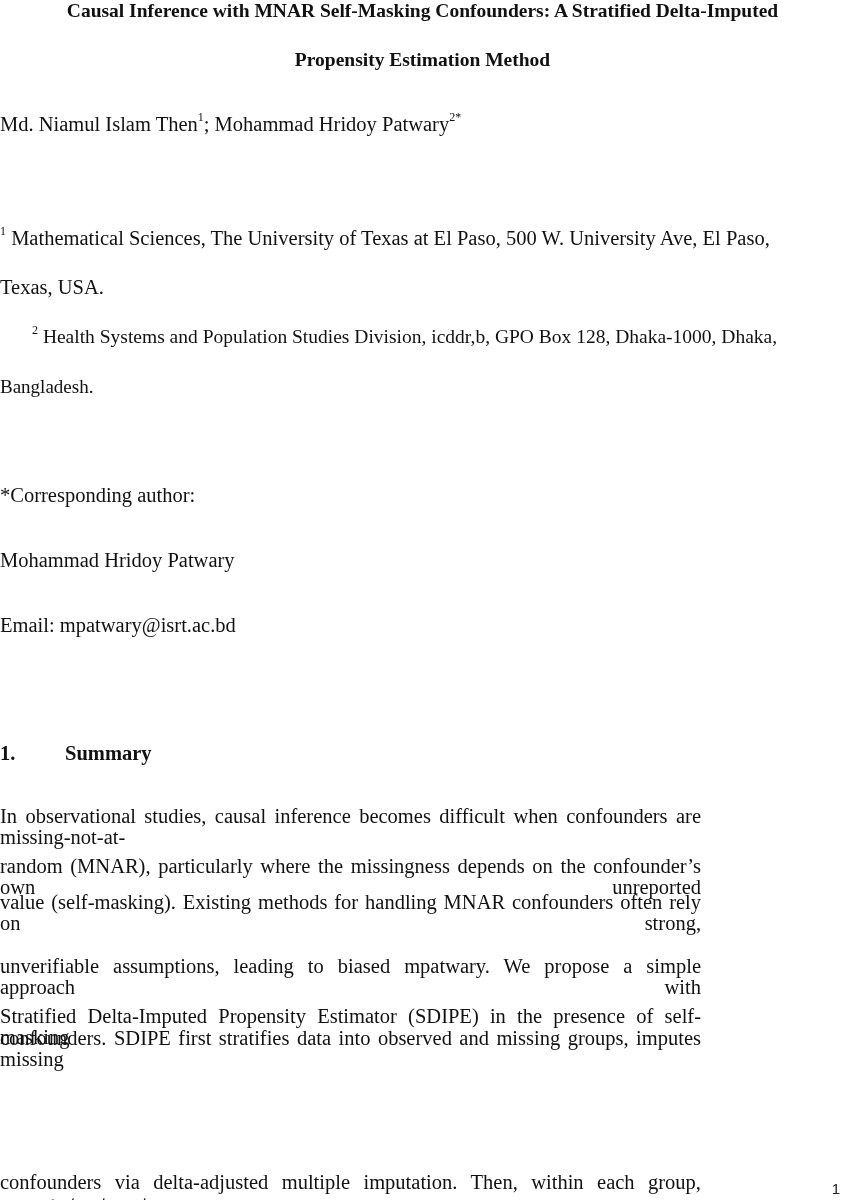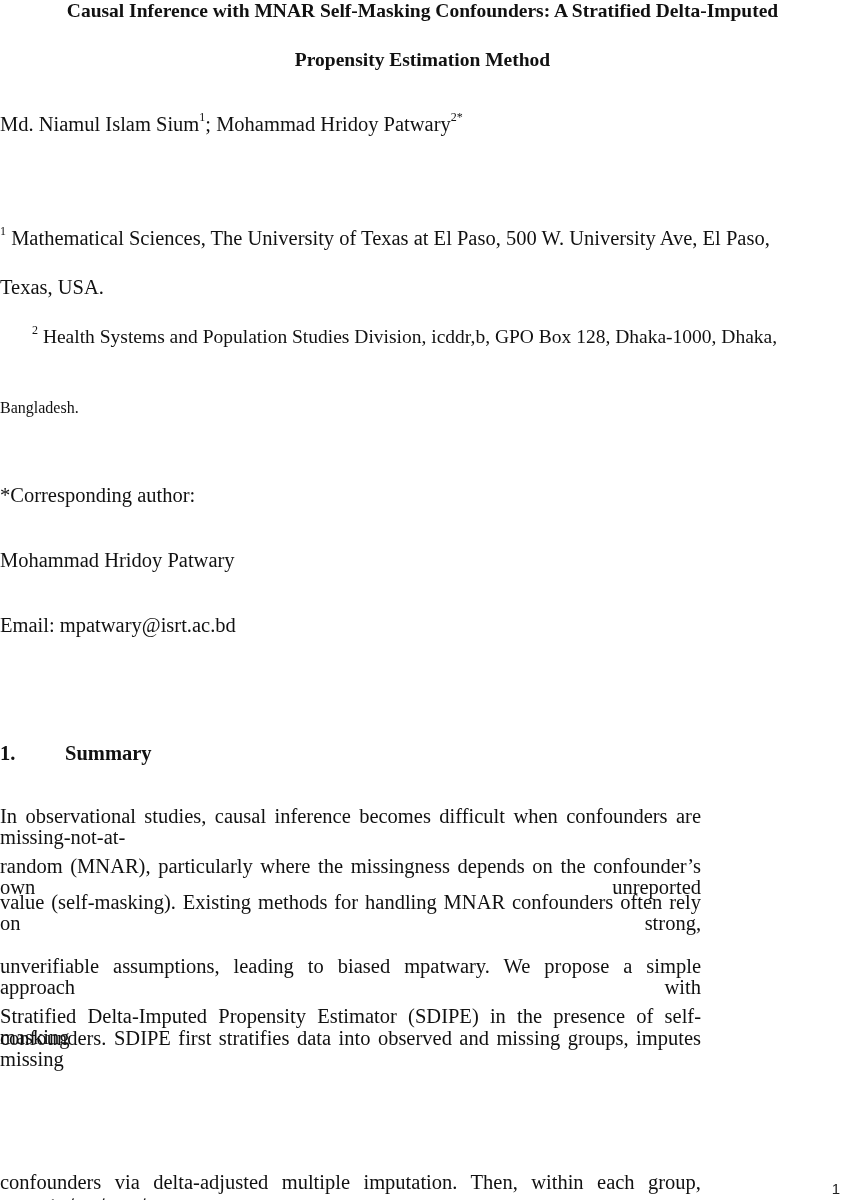--- a/index.html
+++ b/index.html
@@ -57,32 +57,32 @@
       color: #222;
     }
   </style>
 </head>
 <body>
 
 <div class="line title" style="top:1px;">Causal Inference with MNAR Self-Masking Confounders: A Stratified Delta-Imputed</div>
 <div class="line title" style="top:50px;">Propensity Estimation Method</div>
 
 <div class="line" style="top:114px;">
-  <span>Md. Niamul Islam Sium</span><sup>1</sup><span>; </span><span>Mohammad Hridoy Patwary</span><sup>2*</sup>
+  <span>Md. Niamul Islam Then</span><sup>1</sup><span>; </span><span>Mohammad Hridoy Patwary</span><sup>2*</sup>
 </div>
 
 <div class="line" style="top:228px;">
   <sup>1</sup><span> Mathematical Sciences, The University of Texas at El Paso, 500 W. University Ave, El Paso,</span>
 </div>
 <div class="line" style="top:277px;">Texas, USA.</div>
 
 <div class="line" style="top:327px; font-size:19.5px;padding-left:32px;">
   <sup>2</sup><span> Health Systems and Population Studies Division, icddr,b, GPO Box 128, Dhaka-1000, Dhaka,</span>
 </div>
-<div class="line" style="top:377px; font-size:16px;margin-top:23px;">Bangladesh.</div>
+<div class="line" style="top:377px; font-size:19px;">Bangladesh.</div>
 
 <div class="line" style="top:485px;">*Corresponding author:</div>
 <div class="line" style="top:550px;">Mohammad Hridoy Patwary</div>
 <div class="line" style="top:615px;">Email: mpatwary@isrt.ac.bd</div>
 
 <div class="line heading" style="top:743px;">
   <span class="num">1.</span><span>Summary</span>
 </div>
 
 <div class="line just" style="top:806px;">In observational studies, causal inference becomes difficult when confounders are missing-not-at-</div>

